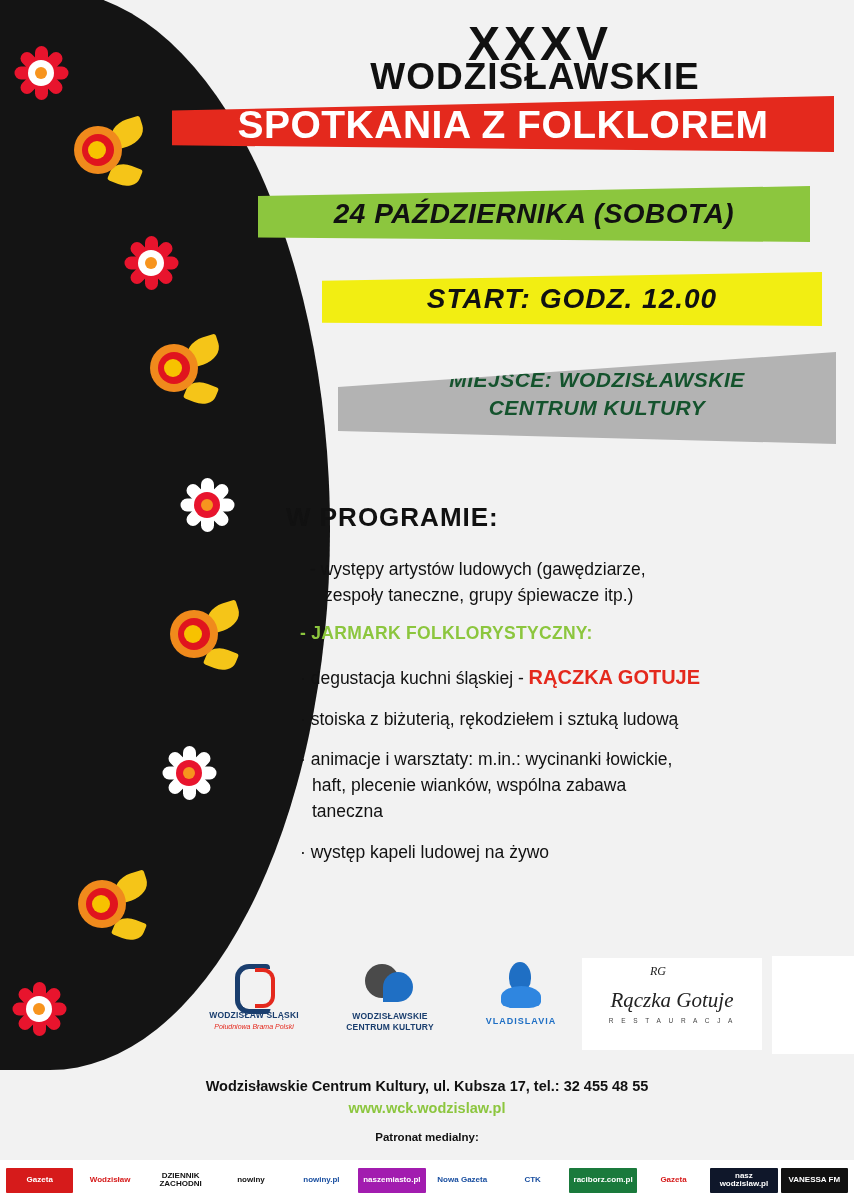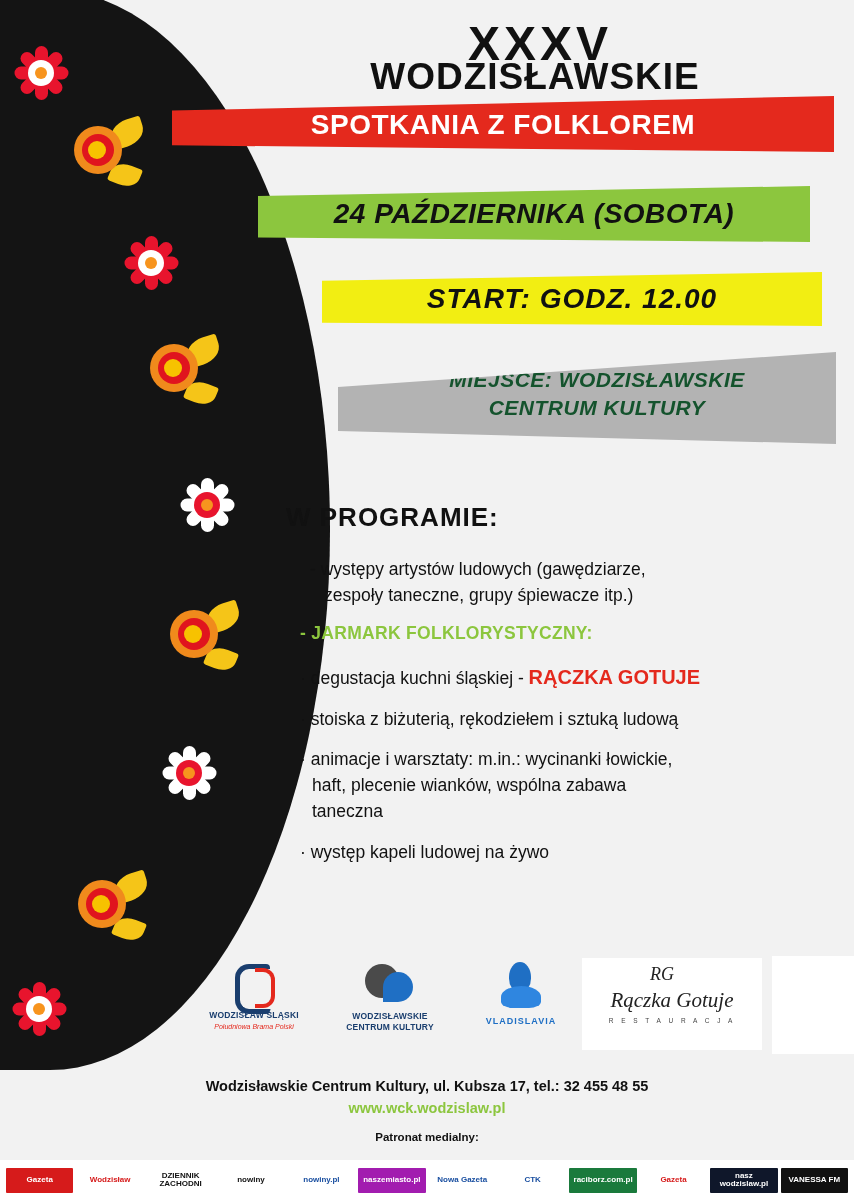--- a/index.html
+++ b/index.html
@@ -56,21 +56,21 @@
     font-size:37px;font-weight:bold;letter-spacing:1px;color:#111;
   }
   .band{position:absolute;display:flex;align-items:center;}
   .band span{white-space:nowrap;}
 
   .band-red{
     left:172px;top:96px;width:662px;height:56px;background:#e4291d;
     clip-path:polygon(0 26%,100% 0,100% 100%,0 88%);
     justify-content:center;
   }
-  .band-red span{color:#fff;font-size:28px;font-weight:bold;letter-spacing:.5px;margin-top:2px;}
+  .band-red span{color:#fff;font-size:39px;font-weight:bold;letter-spacing:.5px;margin-top:2px;}
 
   .band-green{
     left:258px;top:186px;width:552px;height:56px;background:#8cc63e;
     clip-path:polygon(0 18%,100% 0,100% 100%,0 92%);
     justify-content:center;
   }
   .band-green span{color:#111;font-size:28px;font-weight:bold;font-style:italic;letter-spacing:.5px;}
 
   .band-yellow{
     left:322px;top:272px;width:500px;height:54px;background:#f2ee12;
@@ -116,21 +116,21 @@
 
   .l3{left:296px;top:0;width:110px;}
   .l3 .mark{width:48px;height:52px;margin:0 auto 2px;position:relative;}
   .l3 .mark:before{content:"";position:absolute;left:12px;top:0;width:22px;height:30px;border-radius:50% 50% 45% 45%;background:#1f6fc4;}
   .l3 .mark:after{content:"";position:absolute;left:4px;top:24px;width:40px;height:22px;border-radius:50% 50% 30% 30%;background:#2f86e0;}
   .l3 .cap{color:#1f6fc4;font-size:9px;letter-spacing:1px;}
 
   .l4{left:412px;top:-4px;width:180px;height:92px;background:#fff;}
   .l4 .script{font-family:"Liberation Serif", serif;font-size:21px;color:#222;font-style:italic;margin-top:30px;}
   .l4 .mono{font-size:6.5px;letter-spacing:3px;color:#444;margin-top:4px;}
-  .l4 .mon{font-family:"Liberation Serif", serif;font-size:18px;color:#222;position:absolute;left:68px;top:6px;font-style:italic;}
+  .l4 .mon{font-family:"Liberation Serif", serif;font-size:12px;color:#222;position:absolute;left:68px;top:6px;font-style:italic;}
 
   .qr{position:absolute;left:602px;top:-6px;width:92px;height:92px;background:#fff;padding:3px;}
   .qr canvas, .qr .qrgrid{display:block;}
   .qrgrid{width:86px;height:86px;display:grid;grid-template-columns:repeat(21,1fr);grid-template-rows:repeat(21,1fr);}
   .qrgrid i{background:#fff;}
   .qrgrid i.b{background:#000;}
 
   
   .addr{
     position:absolute;left:0;right:0;top:1078px;text-align:center;

